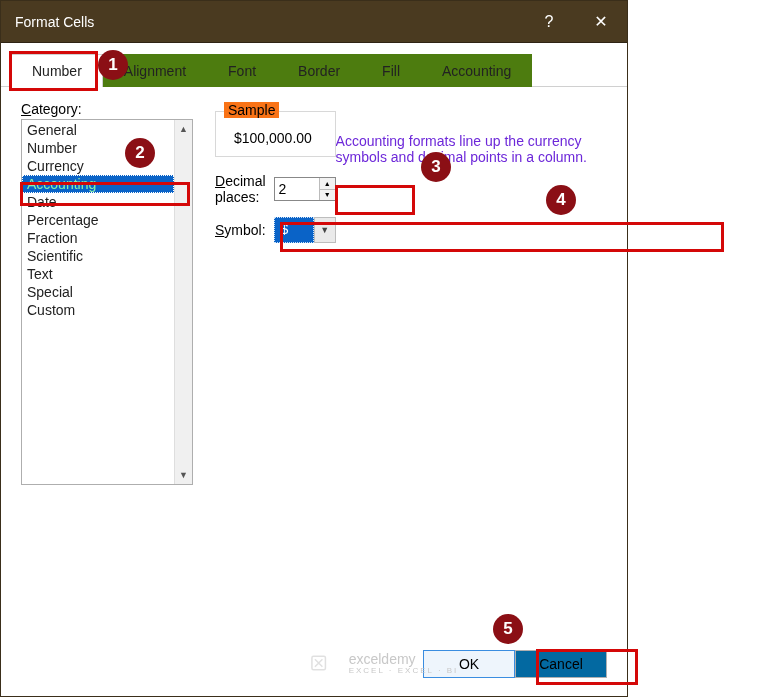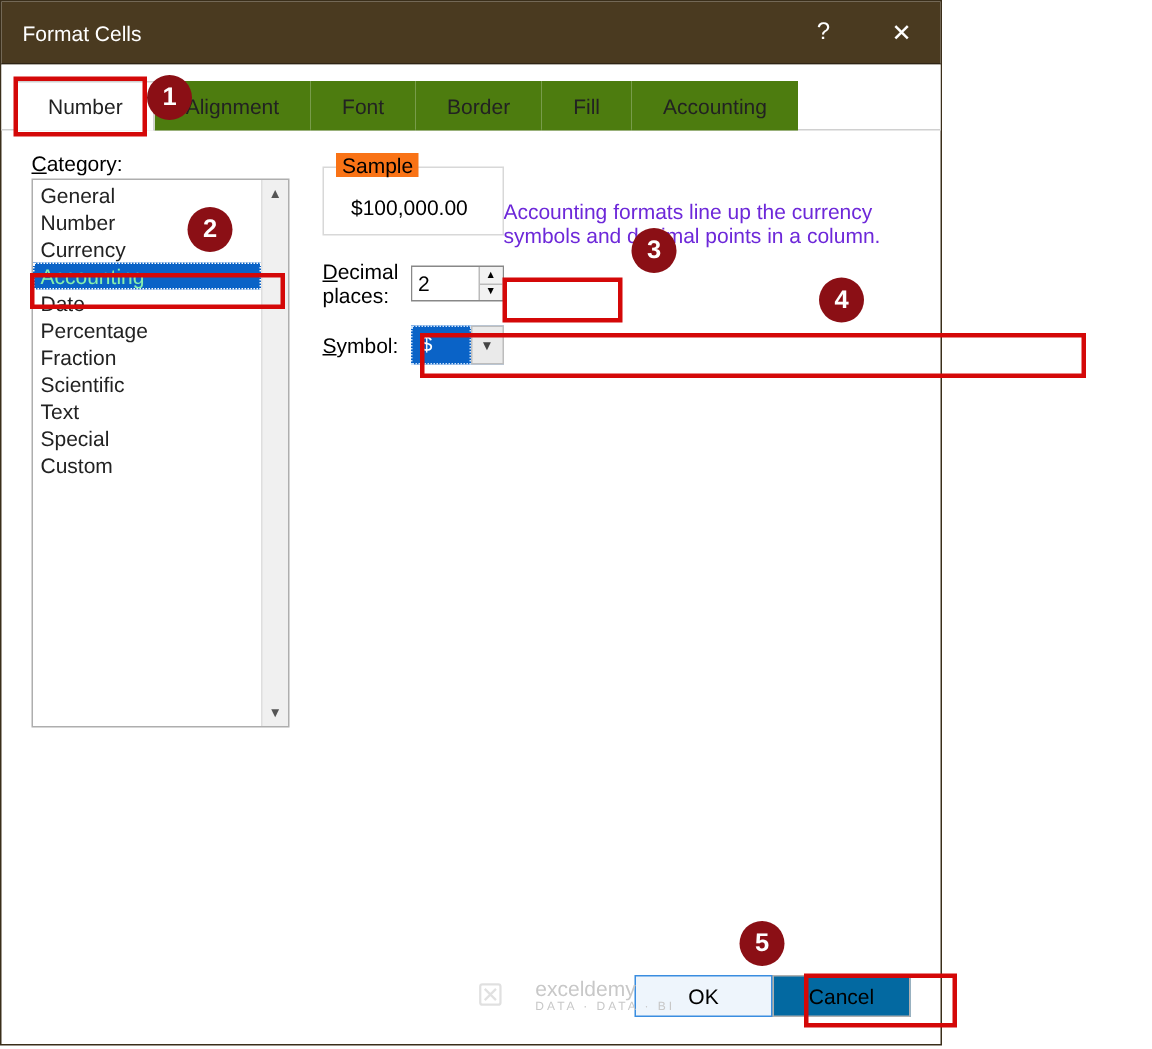--- a/index.html
+++ b/index.html
@@ -353,15 +353,15 @@
 <div class="redbox" style="left:536px; top:649px; width:102px; height:36px;"></div>
 <div class="badge" style="left:493px; top:614px;">5</div>
 
 <div class="watermark">
   <svg width="18" height="18" viewBox="0 0 24 24">
     <rect x="3" y="3" width="18" height="18" rx="2" fill="none" stroke="#c8c8c8" stroke-width="2"></rect>
     <path d="M7 7 L17 17 M17 7 L7 17" stroke="#c8c8c8" stroke-width="2"></path>
   </svg>
   <div>
     <span>exceldemy</span>
-    <span class="sub">DATA · DATA · BI</span>
+    <span class="sub">EXCEL · EXCEL · BI</span>
   </div>
 </div>
 
 </body></html>

